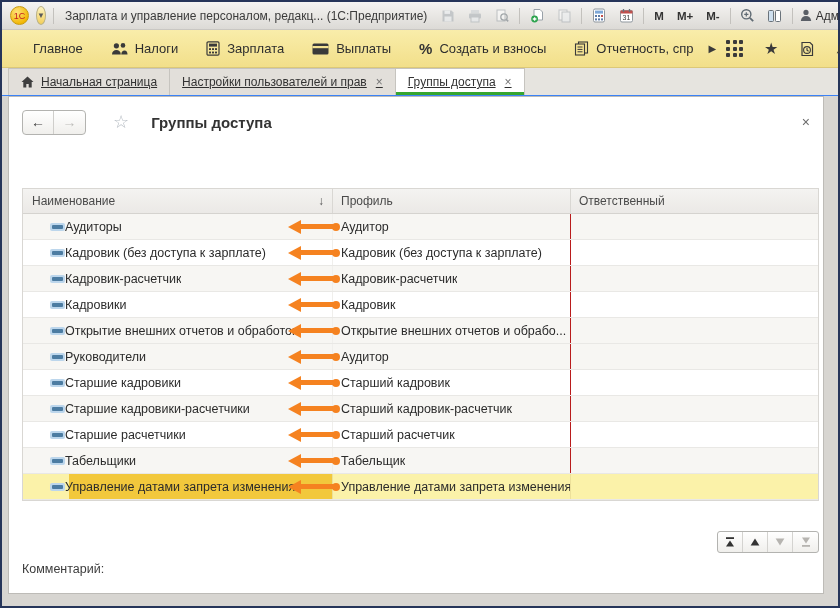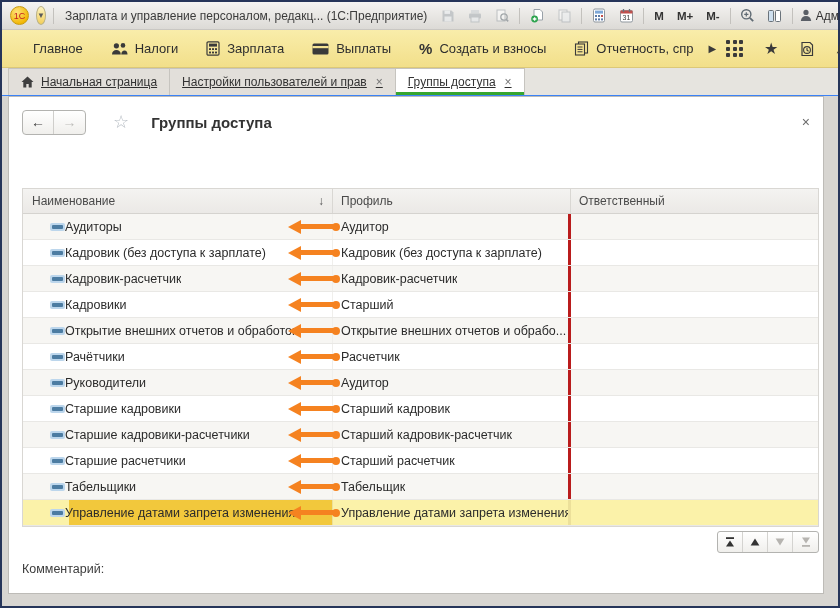--- a/index.html
+++ b/index.html
@@ -119,21 +119,21 @@
   .th.c1 { width: 310px; padding-left: 9px; }
   .th.c2 { width: 238px; }
   .th.c3 { flex: 1; border-right: none; }
   .sort { margin-left: auto; color: #555; font-size: 12px; }
 
   .row { display: flex; height: 26px; background: #fff; border-bottom: 1px solid #e9e8e5; }
   .row.shaded { background: #f7f6f3; }
   .row.sel { background: #fbf2a9; }
   .cell { display: flex; align-items: center; position: relative; }
   .cell.name { width: 310px; padding-left: 27px; border-right: 1px solid #f0efec; }
-  .cell.prof { width: 238px; padding-left: 8px; border-right: 3px solid #b91c1c; }
+  .cell.prof { width: 238px; padding-left: 8px; border-right: 1px solid #b91c1c; }
   .cell.resp { flex: 1; }
   .row.sel .cell { border-right-color: #ece09a; }
   .row.sel .cell.name {
     background: linear-gradient(to right, #fbf2a9 0 46px, #f2c83c 46px 100%);
   }
   .txt { white-space: nowrap; overflow: hidden; color: #2b2b2b; position: relative; z-index: 1; }
 
   .gicon { width: 15px; height: 8px; border-radius: 2px; background: #bcd6ec;
            display: flex; align-items: center; justify-content: center; flex: none; }
   .gicon i { width: 11px; height: 4px; border-radius: 1px; background: #4c7ca2; display: block; }
@@ -443,51 +443,36 @@
           <div class="cell name">
               <span class="gicon">
                 <i></i>
               </span>
               <span class="txt">Кадровики</span>
             </div>
           <div class="cell prof">
               <i class="arrow">
                 <i class="shaft"></i>
               </i>
-              <span class="txt">Старший</span>
+              <span class="txt">Кадровик</span>
             </div>
           <div class="cell resp"></div>
         </div>
         <div class="row shaded">
           <div class="cell name">
               <span class="gicon">
                 <i></i>
               </span>
               <span class="txt">Открытие внешних отчетов и обработок</span>
             </div>
           <div class="cell prof">
               <i class="arrow">
                 <i class="shaft"></i>
               </i>
               <span class="txt">Открытие внешних отчетов и обрабо...</span>
-            </div>
-          <div class="cell resp"></div>
-        </div>
-        <div class="row">
-          <div class="cell name">
-              <span class="gicon">
-                <i></i>
-              </span>
-              <span class="txt">Рачётчики</span>
-            </div>
-          <div class="cell prof">
-              <i class="arrow">
-                <i class="shaft"></i>
-              </i>
-              <span class="txt">Расчетчик</span>
             </div>
           <div class="cell resp"></div>
         </div>
         <div class="row shaded">
           <div class="cell name">
               <span class="gicon">
                 <i></i>
               </span>
               <span class="txt">Руководители</span>
             </div>

